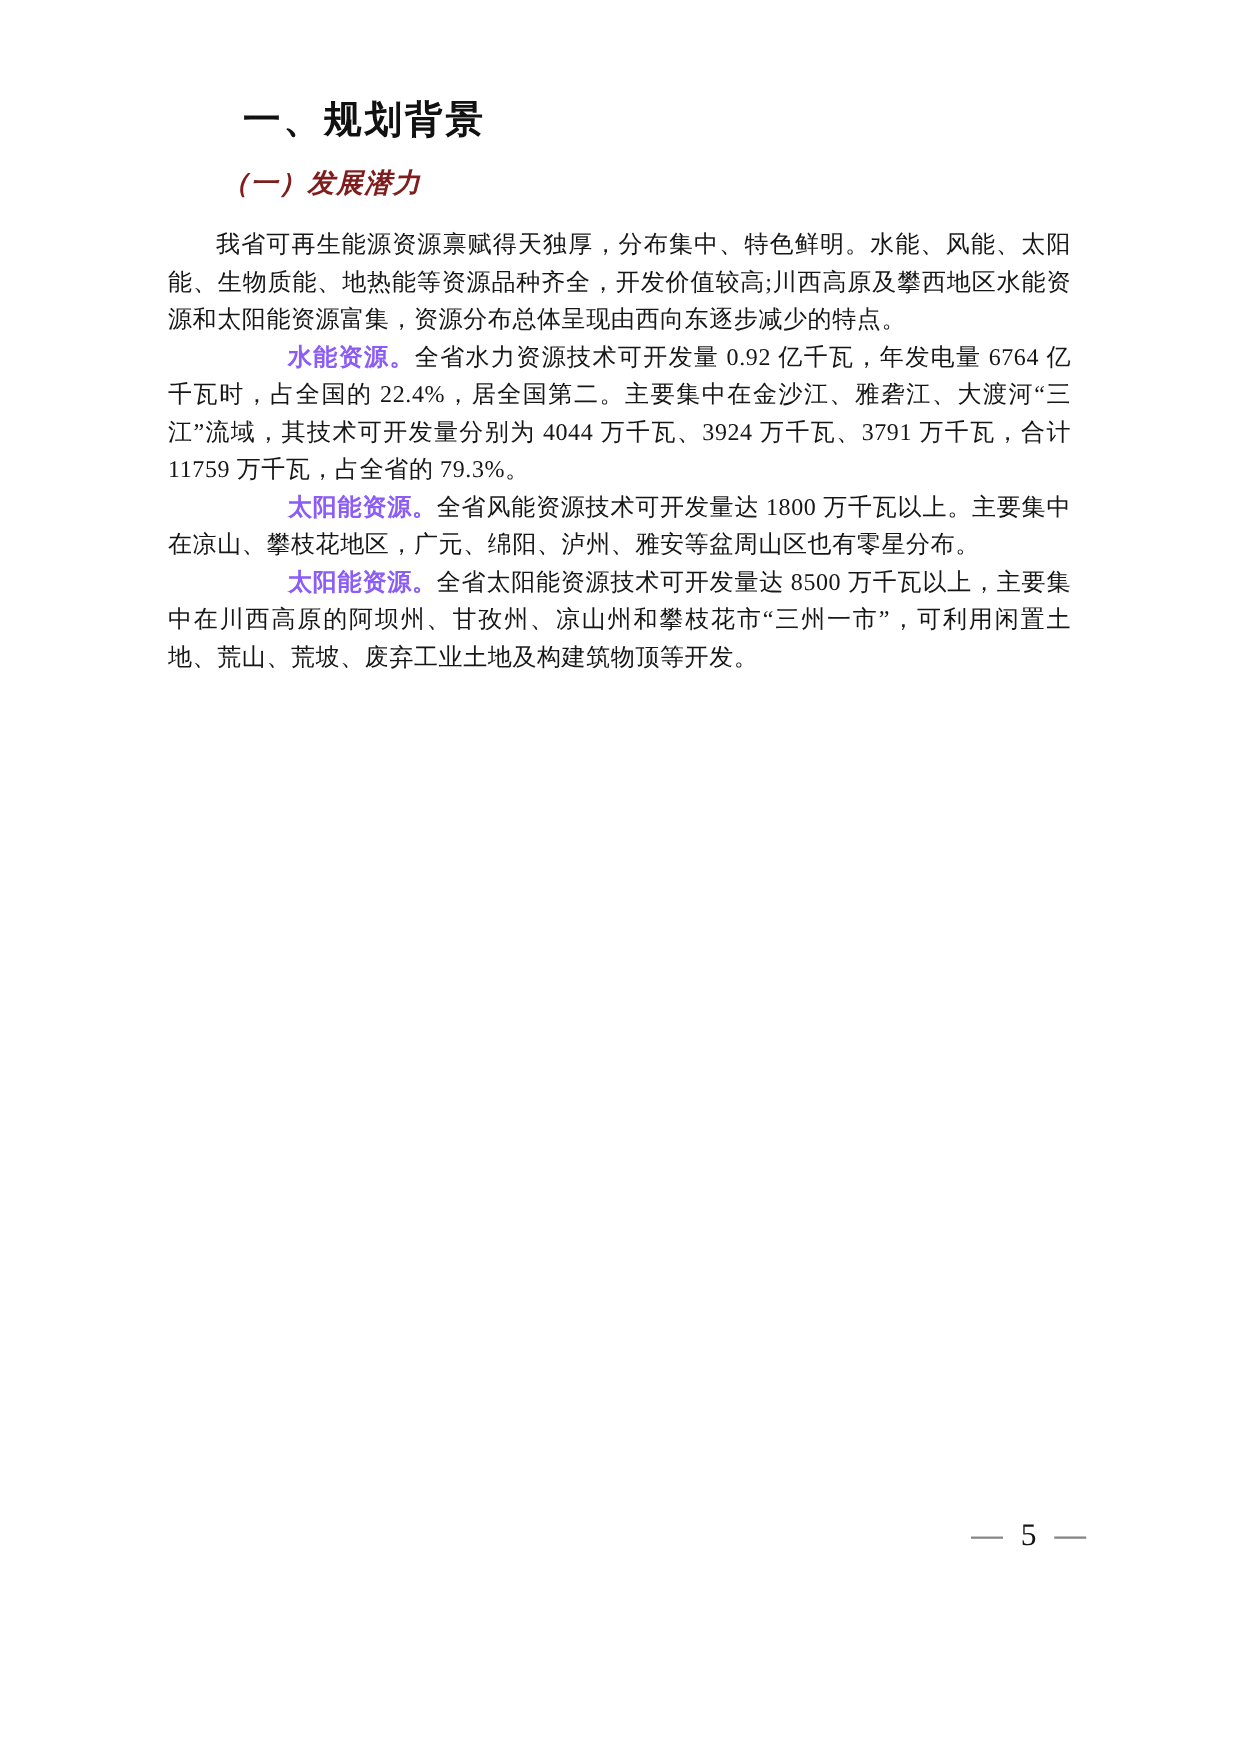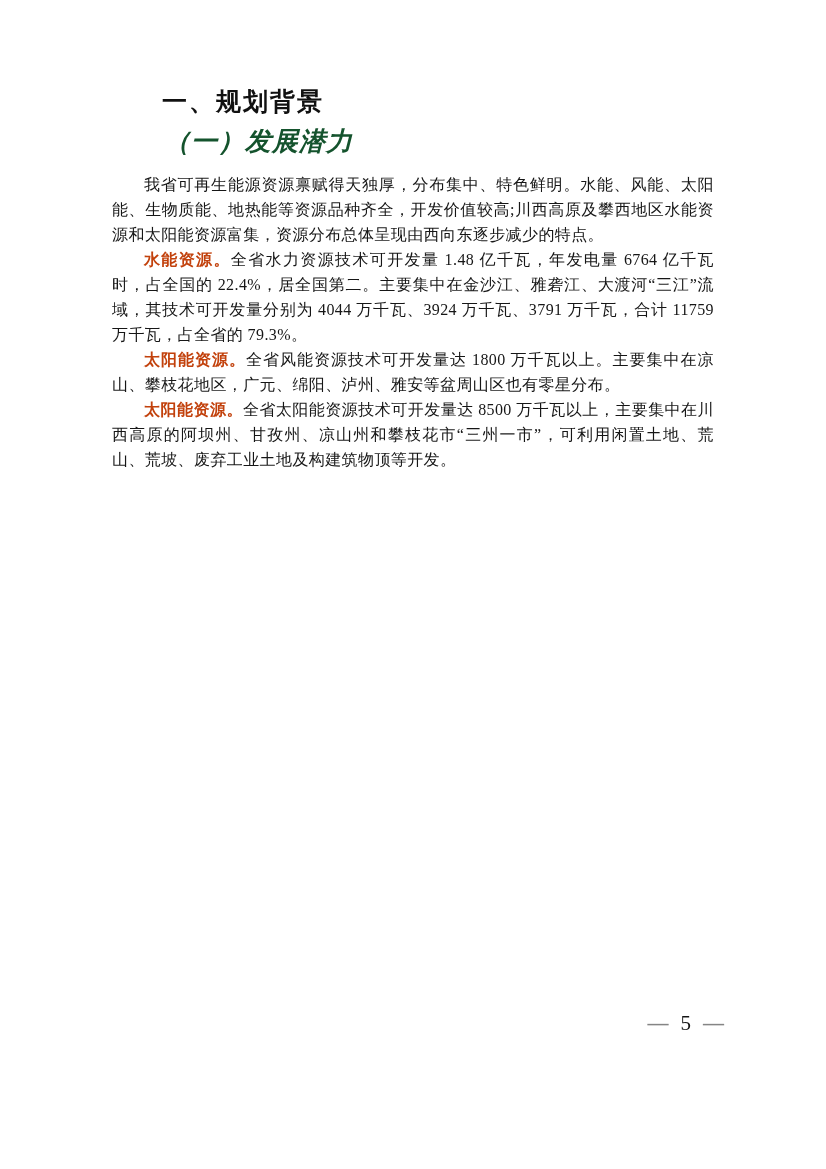--- a/index.html
+++ b/index.html
@@ -9,58 +9,59 @@
   }
   .page {
     position: relative;
     width: 826px;
     height: 1169px;
     background: #ffffff;
     overflow: hidden;
     color: #151515;
   }
   .content {
-    padding: 84px 112px 0 112px;
+    padding: 63px 112px 0 112px;
   }
   h1.doc-h1 {
     margin: 0 0 8px 0;
     font-family: "Liberation Sans", "DejaVu Sans", sans-serif;
     font-weight: bold;
     font-size: 25px;
     line-height: 34px;
     text-indent: 2em;
     color: #111111;
     letter-spacing: 2px;
   }
   h2.doc-h2 {
     margin: 0 0 12px 0;
-    font-family: Liberation Mono, monospace;
+    font-family: Liberation Sans, sans-serif;
     font-weight: bold;
     font-style: italic;
-    font-size: 26px;
+    font-size: 18px;
     line-height: 34px;
     text-indent: 2em;
-    color: #14532d;
+    color: #7f1d1d;
     letter-spacing: 1px;
   }
   .body-text p {
     margin: 0;
     font-family: "Liberation Serif", "DejaVu Serif", serif;
     font-size: 16px;
     line-height: 25px;
     letter-spacing: 0.4px;
     text-indent: 2em;
     text-align: justify;
     text-justify: inter-character;
     color: #161616;
   }
   .body-text p b.lead {
     font-family: "Liberation Sans", "DejaVu Sans", sans-serif;
     font-weight: bold;
-    color: #c2410c;
+    color: #8b5cf6;
+    margin-left: 48px;
   }
   .pagenum {
     position: absolute;
     top: 1008px;
     right: 102px;
     display: inline-flex;
     align-items: center;
     gap: 12px;
     font-family: "Liberation Serif", "DejaVu Serif", serif;
     font-size: 21px;
@@ -79,21 +80,21 @@
   <div class="content">
 
     <h1 class="doc-h1">一、规划背景</h1>
 
     <h2 class="doc-h2">（一）发展潜力</h2>
 
     <div class="body-text">
 
       <p><span>我省可再生能源资源禀赋得天独厚，分布集中、特色鲜明。水能、风能、太阳能、生物质能、地热能等资源品种齐全，开发价值较高;川西高原及攀西地区水能资源和太阳能资源富集，资源分布总体呈现由西向东逐步减少的特点。</span></p>
 
-      <p><b class="lead">水能资源。</b><span>全省水力资源技术可开发量 1.48 亿千瓦，年发电量 6764 亿千瓦时，占全国的 22.4%，居全国第二。主要集中在金沙江、雅砻江、大渡河“三江”流域，其技术可开发量分别为 4044 万千瓦、3924 万千瓦、3791 万千瓦，合计 11759 万千瓦，占全省的 79.3%。</span></p>
+      <p><b class="lead">水能资源。</b><span>全省水力资源技术可开发量 0.92 亿千瓦，年发电量 6764 亿千瓦时，占全国的 22.4%，居全国第二。主要集中在金沙江、雅砻江、大渡河“三江”流域，其技术可开发量分别为 4044 万千瓦、3924 万千瓦、3791 万千瓦，合计 11759 万千瓦，占全省的 79.3%。</span></p>
 
       <p><b class="lead">太阳能资源。</b><span>全省风能资源技术可开发量达 1800 万千瓦以上。主要集中在凉山、攀枝花地区，广元、绵阳、泸州、雅安等盆周山区也有零星分布。</span></p>
 
       <p><b class="lead">太阳能资源。</b><span>全省太阳能资源技术可开发量达 8500 万千瓦以上，主要集中在川西高原的阿坝州、甘孜州、凉山州和攀枝花市“三州一市”，可利用闲置土地、荒山、荒坡、废弃工业土地及构建筑物顶等开发。</span></p>
 
 
     </div>
   </div>
 
   <div class="pagenum">

